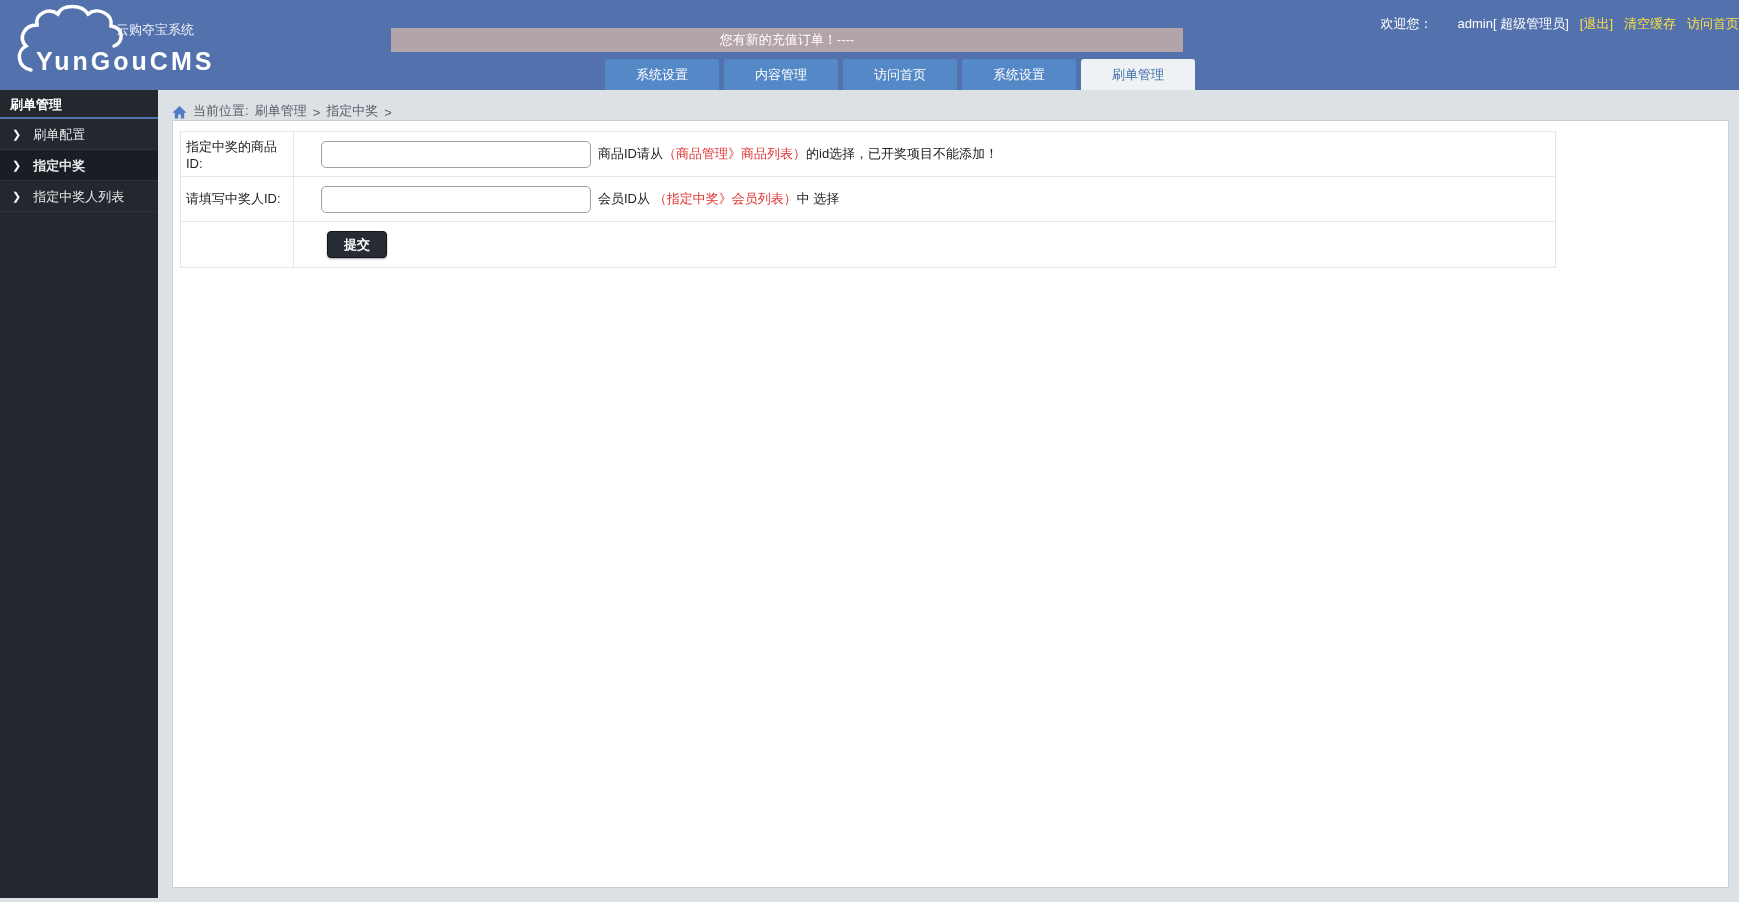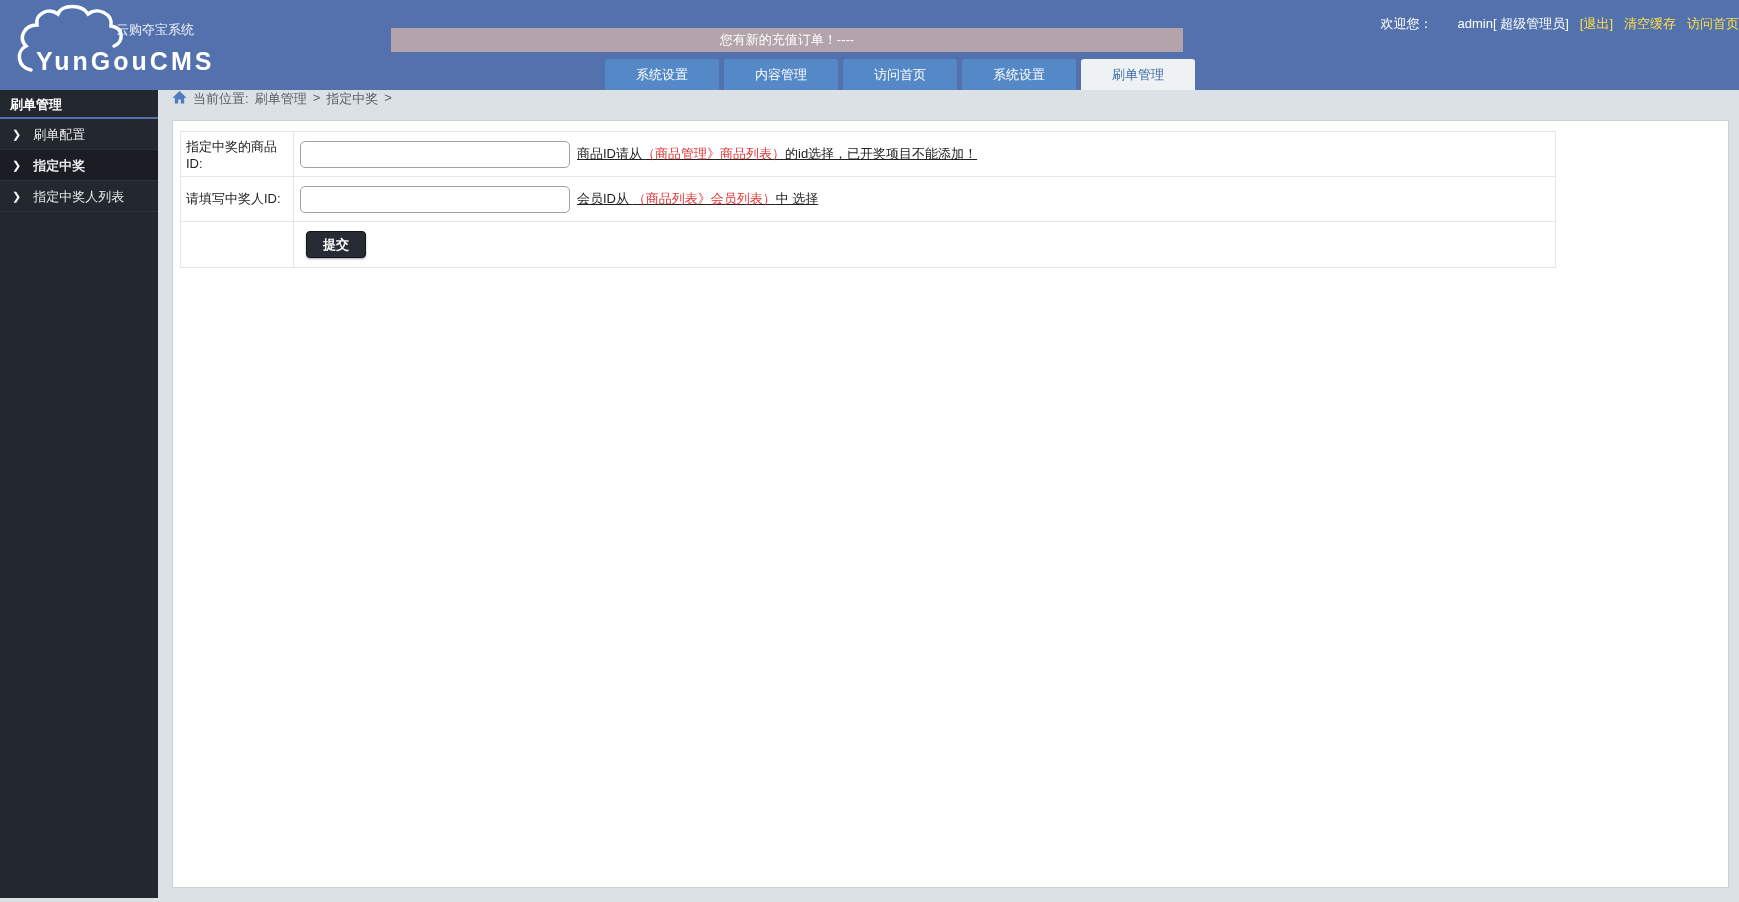--- a/index.html
+++ b/index.html
@@ -62,53 +62,54 @@
     font-size:11px; color:#ffffff; margin:0 12px 0 12px; font-weight:bold;
   }
   .side-item.active { background:#1a1e24; font-weight:bold; }
 
   
   .main {
     position:absolute; top:90px; left:158px; width:1581px; height:812px;
     background:#dce1e5;
   }
   .breadcrumb {
-    height:30px; padding-left:14px; display:flex; align-items:flex-start;
+    height:30px; padding-left:14px; display:flex; align-items:flex-end;
     gap:6px; font-size:13px; color:#5a5f66;
   }
   .breadcrumb .home-icon { width:15px; height:15px; display:inline-block; }
   .breadcrumb a { color:#5a5f66; text-decoration:none; cursor:pointer; }
 
   .panel {
     position:absolute; left:14px; top:30px; width:1557px; height:768px;
     background:#ffffff; border:1px solid #c9d1d8;
   }
 
   .form-table {
     margin:10px 0 0 7px; width:1376px;
     border:1px solid #e6e6e6;
   }
   .form-row {
     display:flex; align-items:stretch; min-height:45px;
     border-bottom:1px solid #e6e6e6;
+    gap:21px;
   }
   .form-row:last-child { border-bottom:none; }
   .cell-label {
     width:113px; border-right:1px solid #e6e6e6;
     display:flex; align-items:center; padding-left:5px;
     font-size:13px; color:#222;
   }
   .cell-content {
     flex:1; display:flex; align-items:center; padding:8px 0 8px 6px;
   }
   .text-input {
     width:270px; height:27px; border:1px solid #a0a0a0; border-radius:5px;
     padding:0 6px; font-size:13px; font-family:inherit; background:#fff;
   }
-  .hint { margin-left:7px; font-size:13px; color:#222; white-space:nowrap;text-decoration:underline; }
+  .hint { margin-left:7px; font-size:13px; color:#222; white-space:nowrap; }
   .hint .red { color:#e03434; }
 
   .submit-btn {
     margin-left:6px; height:27px; padding:0 16px;
     background:#262b34; color:#ffffff; font-size:13px; font-weight:bold;
     border:1px solid #11141a; border-radius:4px; cursor:pointer;
     box-shadow:0 1px 2px rgba(0,0,0,0.35);
     font-family:inherit;
   }
 </style>
@@ -184,21 +185,21 @@
         <div class="cell-content">
           <input class="text-input" type="text" value="" style="">
           <span class="hint"><span>商品ID请从</span><span class="red">（商品管理》商品列表）</span><span>的id选择，已开奖项目不能添加！</span></span>
         </div>
       </div>
 
       <div class="form-row">
         <div class="cell-label">请填写中奖人ID:</div>
         <div class="cell-content">
           <input class="text-input" type="text" value="" style="">
-          <span class="hint"><span>会员ID从 </span><span class="red">（商品列表》会员列表）</span><span>中 选择</span></span>
+          <span class="hint"><span>会员ID从 </span><span class="red">（指定中奖》会员列表）</span><span>中 选择</span></span>
         </div>
       </div>
 
       <div class="form-row">
         <div class="cell-label"></div>
         <div class="cell-content">
           <button class="submit-btn">提交</button>
         </div>
       </div>
 

